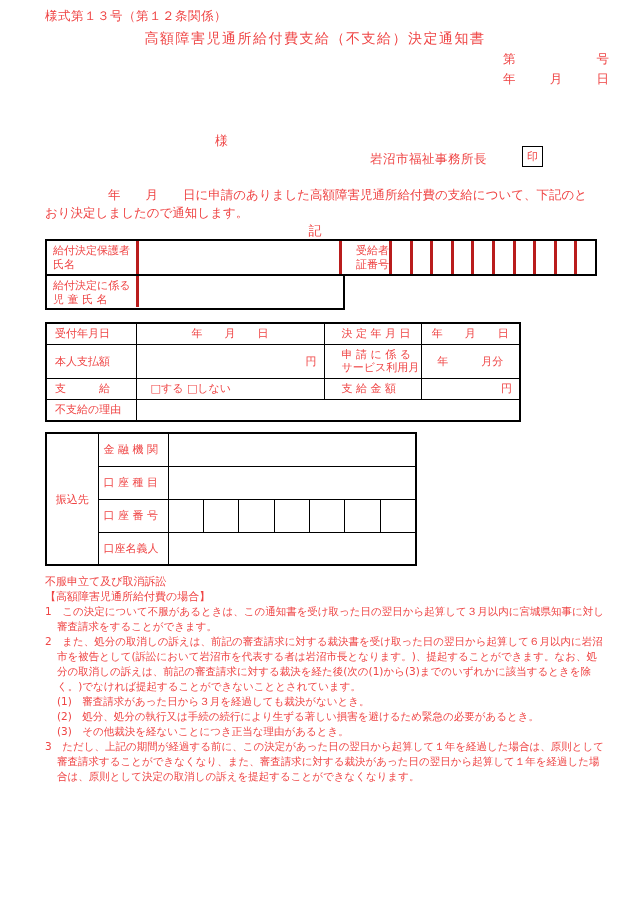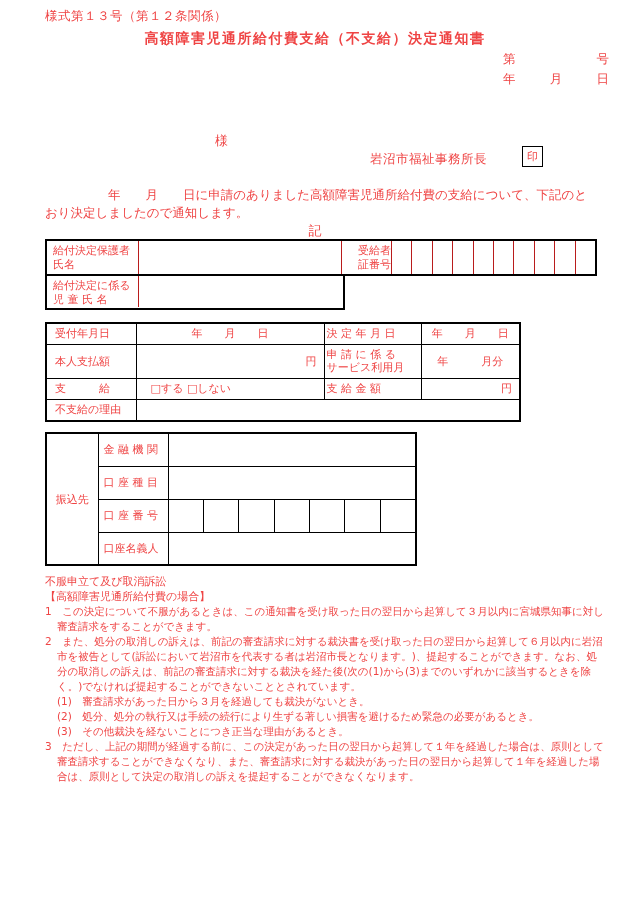--- a/index.html
+++ b/index.html
@@ -5,51 +5,51 @@
   * { margin:0; padding:0; box-sizing:border-box; }
   html,body { background:#fff; }
   .page {
     position:relative; width:630px; height:903px; background:#fff; color:#ef4444;
     font-family:"DejaVu Sans","Liberation Sans",sans-serif; overflow:hidden;
   }
   .abs { position:absolute; }
 
   #formNumber { left:45px; top:8px; font-size:12.5px;
     font-family:"DejaVu Serif","Liberation Serif",serif; letter-spacing:.5px; }
-  #title { left:0; top:30px; width:630px; text-align:center; font-weight:bold;
+  #title { left:0; top:30px; width:630px; text-align:center; font-weight:normal;
     font-size:14px; letter-spacing:1.5px; white-space:nowrap; }
   #docno { left:503px; top:49px; width:106px; font-size:12.5px; }
   #docno .row { display:flex; justify-content:space-between; height:20px; align-items:center; }
   #sama { left:215px; top:132px; font-size:13px; }
   #issuer { left:370px; top:151px; font-size:12.5px; letter-spacing:.5px; }
   #seal { left:522px; top:146px; width:21px; height:21px; border:1px solid #000;
     font-size:11px; line-height:19px; text-align:center; }
   #bodyPara { left:45px; top:186px; width:562px; font-size:12.5px; line-height:17.5px; white-space:nowrap; }
   #bodyPara .l1 { padding-left:63px; }
   #recordMark { left:0; top:222px; width:630px; text-align:center; font-size:13px; }
 
   
   .t1row { position:absolute; left:45px; display:flex; border:2px solid #000; background:#fff; }
   #t1r1 { top:239px; width:552px; height:37px; }
   #t1r2 { top:276px; width:300px; height:34px; border-top:none;flex-direction:column; }
-  .t1cell { border-right:1px solid #b91c1c; font-size:11px; line-height:14px; padding-top:3px; }
+  .t1cell { border-right:3px solid #b91c1c; font-size:11px; line-height:14px; padding-top:3px; }
   .t1a { width:92px; padding-left:6px; }
   .t1b { width:203px; }
   .t1c { width:50px; text-align:right; }
   .t1n { flex:1; }
   .t1last { border-right:none; }
 
   
   table.grid { position:absolute; border-collapse:collapse; border:2px solid #000; background:#fff; table-layout:fixed; }
   table.grid td { border:1px solid #000; font-size:11px; vertical-align:middle; overflow:hidden; }
   #table2 { left:45px; top:322px; width:476px; }
   #table3 { left:45px; top:432px; width:372px; }
   .h21 td { height:21px; } .h34 td { height:34px; } .h22 td { height:22px; } .h33 td { height:33px; }
   .lab { padding-left:8px; }
-  .lab6 { padding-left:2px; }
+  .lab6 { padding-left:17px; }
   .ctr { text-align:center; }
   .rt { text-align:right; padding-right:7px; }
   .two { line-height:13.5px; }
   .cbcell { padding-left:14px; }
   .cbcell .cb1 { }
   .t3lab { padding-left:5px; }
   .payee { text-align:center; }
   td.acctwrap { padding:0; }
   .acct { display:flex; height:32px; }
   .acct span { flex:1; border-right:1px solid #000; }

